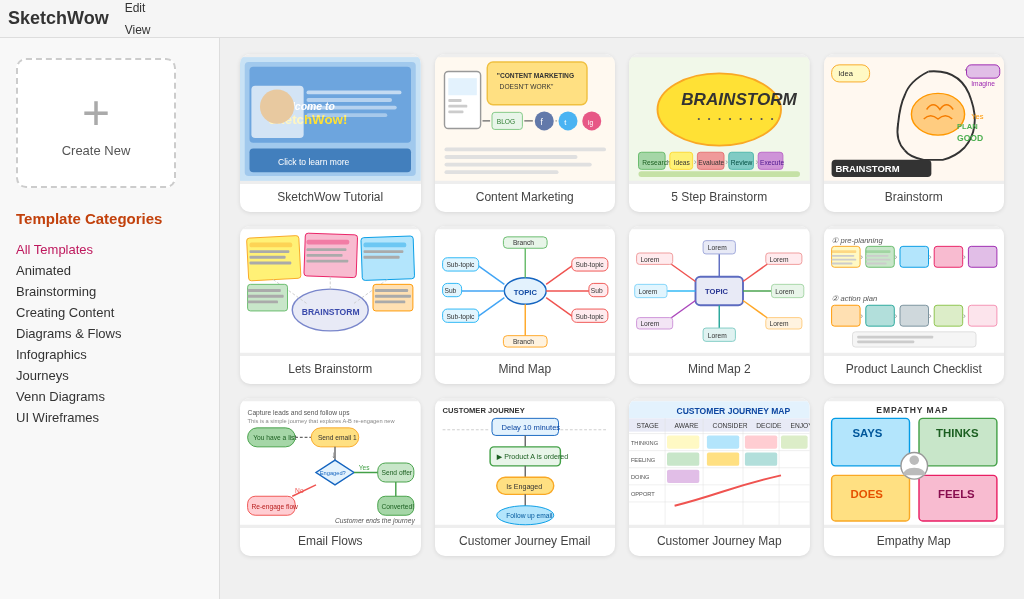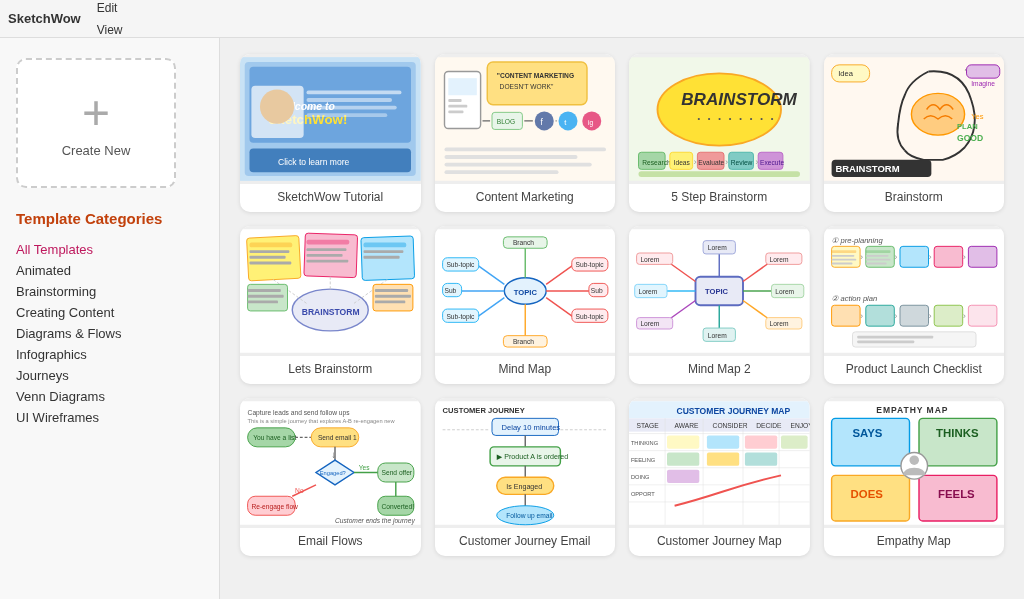--- a/index.html
+++ b/index.html
@@ -16,21 +16,21 @@
     
     .title-bar {
       background: #f5f5f5;
       border-bottom: 1px solid #ddd;
       padding: 0 8px;
       height: 38px;
       display: flex;
       align-items: center;
     }
     .title-bar-app {
-      font-size: 13px;
+      font-size: 18px;
       font-weight: bold;
       color: #333;
       margin-right: 16px;
     }
     .menu-bar {
       display: flex;
       gap: 8px;
       flex-direction: column;
     }
     .menu-item {

